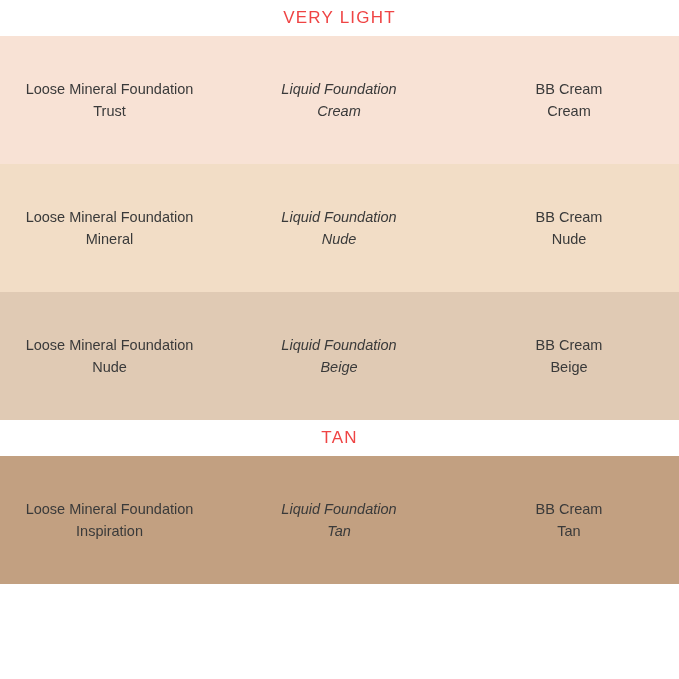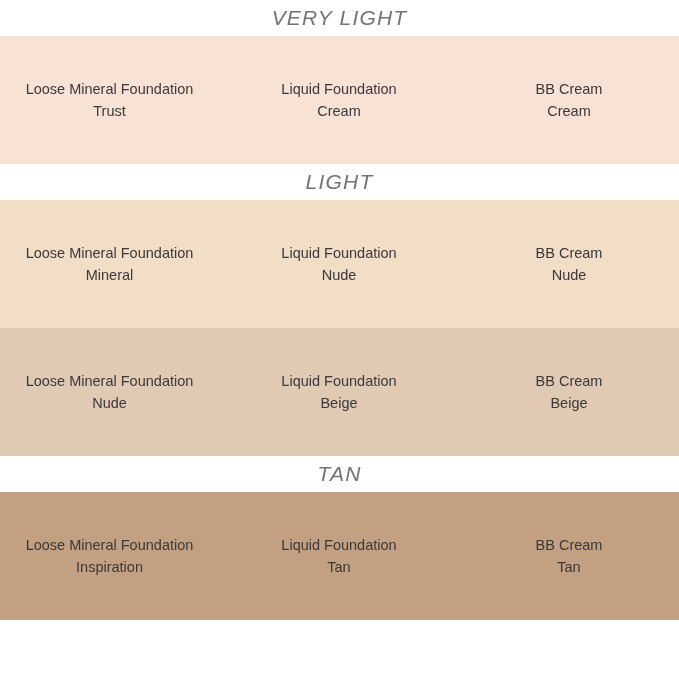--- a/index.html
+++ b/index.html
@@ -19,46 +19,45 @@
     height: 679px;
     display: flex;
     flex-direction: column;
   }
   .group {
     display: flex;
     flex-direction: column;
   }
   .group-title {
     text-align: center;
-    font-size: 21px;
+    font-size: 17px;
     letter-spacing: 1.2px;
-    color: #737373;
+    color: #ef4444;
     font-weight: 400;
     height: 36px;
     line-height: 36px;
-    font-style: italic;
   }
   .band {
     display: flex;
     flex-direction: row;
     align-items: center;
     height: 128px;
   }
   .cell {
     display: flex;
     flex-direction: column;
     align-items: center;
     justify-content: center;
     text-align: center;
     font-size: 14.5px;
     color: #3a3a3a;
     line-height: 1.55;
   }
   .cell-a { width: 219px; }
-  .cell-b { width: 240px; }
+  .cell-b { width: 240px; font-style: italic; }
   .cell-c { width: 220px; }
   .product { white-space: nowrap; }
   .shade { white-space: nowrap; }
 </style>
 </head>
 <body>
 
 <div class="chart">
 
   <div class="group">
@@ -73,21 +72,20 @@
         <div class="shade">Cream</div>
       </div>
       <div class="cell cell-c">
         <div class="product">BB Cream</div>
         <div class="shade">Cream</div>
       </div>
     </div>
   </div>
 
   <div class="group">
-    <div class="group-title">LIGHT</div>
     <div class="band" style="background:#f2ddc6">
       <div class="cell cell-a">
         <div class="product">Loose Mineral Foundation</div>
         <div class="shade">Mineral</div>
       </div>
       <div class="cell cell-b">
         <div class="product">Liquid Foundation</div>
         <div class="shade">Nude</div>
       </div>
       <div class="cell cell-c">

